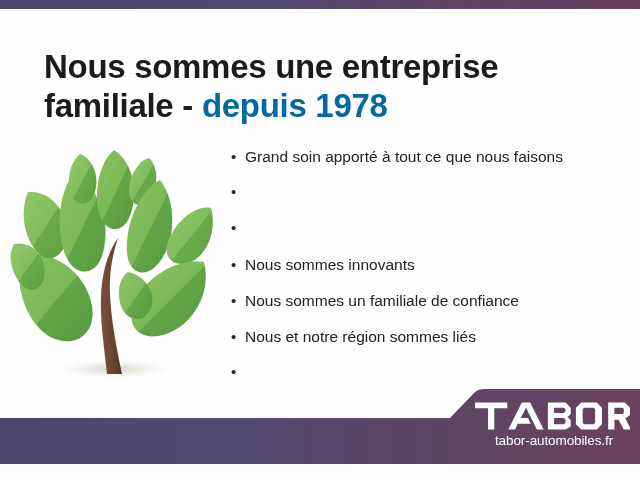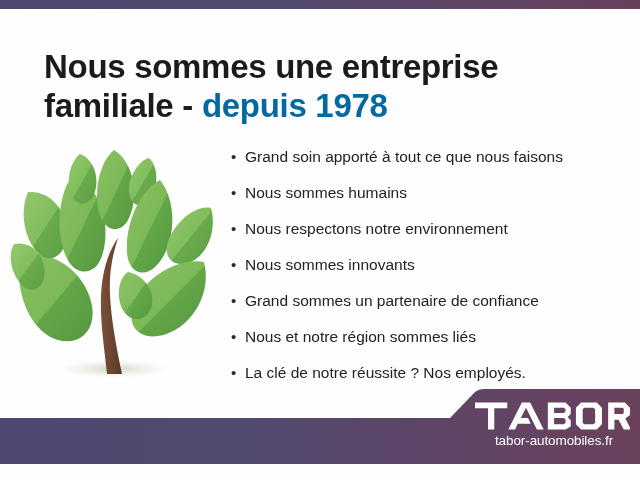--- a/index.html
+++ b/index.html
@@ -207,41 +207,38 @@
     </svg>
   </div>
 
   <ul id="bullets" style="list-style:none;margin:0;padding:0;">
     <li class="bullet-row">
       <span class="bullet-dot">•</span>
       <span class="bullet-text">Grand soin apporté à tout ce que nous faisons</span>
     </li>
     <li class="bullet-row">
       <span class="bullet-dot">•</span>
-      <span class="bullet-text">Nous sommes humains</span>
-    </li>
-    <li class="bullet-row">
-      <span class="bullet-dot">•</span>
-      <span class="bullet-text">Nous respectons notre environnement</span>
+    </li>
+    <li class="bullet-row">
+      <span class="bullet-dot">•</span>
     </li>
     <li class="bullet-row">
       <span class="bullet-dot">•</span>
       <span class="bullet-text">Nous sommes innovants</span>
     </li>
     <li class="bullet-row">
       <span class="bullet-dot">•</span>
-      <span class="bullet-text">Grand sommes un partenaire de confiance</span>
+      <span class="bullet-text">Nous sommes un familiale de confiance</span>
     </li>
     <li class="bullet-row">
       <span class="bullet-dot">•</span>
       <span class="bullet-text">Nous et notre région sommes liés</span>
     </li>
     <li class="bullet-row">
       <span class="bullet-dot">•</span>
-      <span class="bullet-text">La clé de notre réussite ? Nos employés.</span>
     </li>
   </ul>
 
   <div id="footer">
     <svg id="footer-shape" viewBox="0 0 640 75" width="640" height="75" xmlns="http://www.w3.org/2000/svg" preserveAspectRatio="none">
       <defs>
         <linearGradient id="footGrad" x1="0" y1="0" x2="1" y2="0">
           <stop offset="0%" stop-color="#4d4870"></stop>
           <stop offset="35%" stop-color="#514a71"></stop>
           <stop offset="62%" stop-color="#5b4668"></stop>

